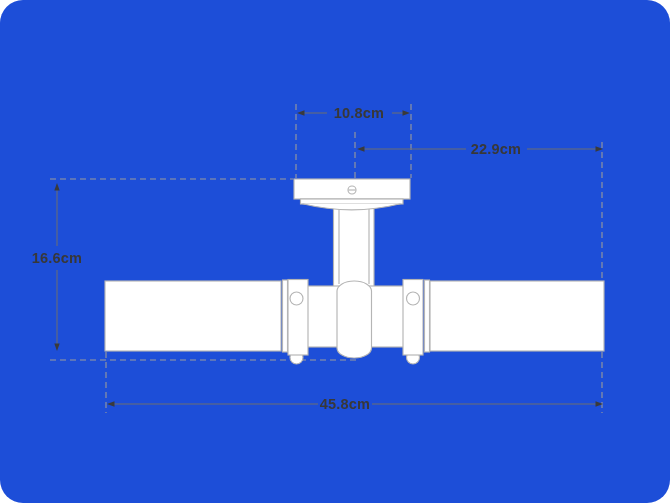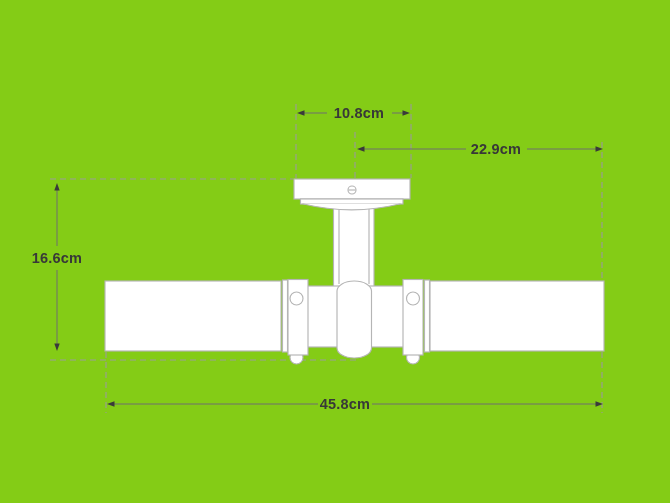--- a/index.html
+++ b/index.html
@@ -5,22 +5,23 @@
   html, body {
     margin: 0;
     padding: 0;
     background: #ffffff;
     font-family: "Liberation Sans", sans-serif;
   }
   .canvas {
     position: relative;
     width: 670px;
     height: 503px;
-    background: #84cc16;
+    background: #1d4ed8;
     overflow: hidden;
+    border-radius: 23px;
   }
   svg { display: block; }
   .dim-label {
     font-family: "Liberation Sans", sans-serif;
     font-size: 14.5px;
     font-weight: bold;
     letter-spacing: 0.2px;
   }
 </style>
 </head>

